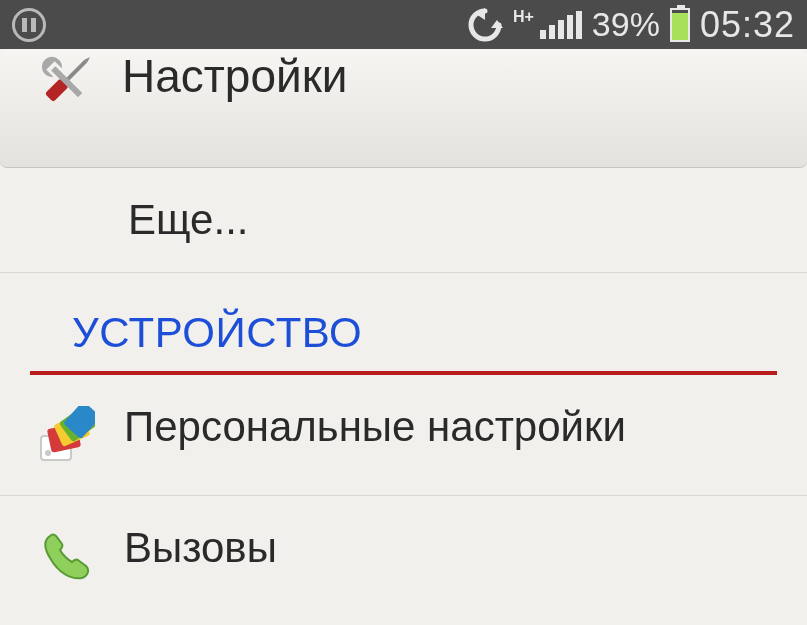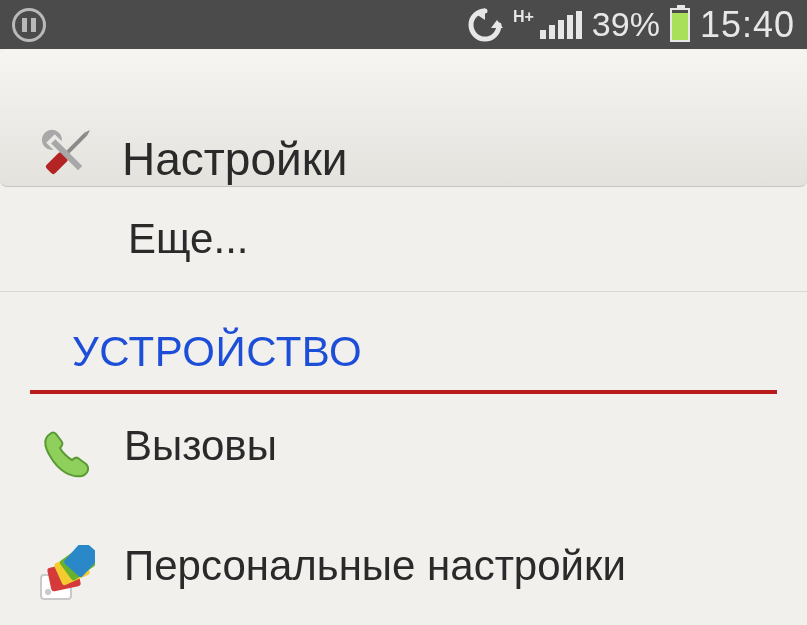--- a/index.html
+++ b/index.html
@@ -47,24 +47,24 @@
     background: linear-gradient(to top, #a8e05a 0%, #a8e05a 89%, transparent 89%);
   }
   .battery::before {
     content:""; position:absolute; top:-5px; left:5px; width:8px; height:3px; background:#e7e7e7;
   }
 
   .clock { font-size:36px; color:#e7e7e7; letter-spacing:1px; }
 
   
   .title-bar {
-    height: 138px;
+    height: 119px;
     background: linear-gradient(to bottom, #f6f5f2, #e4e2dd);
     border-bottom: 1px solid #c7c5c0;
-    display:flex; align-items:flex-end; gap:24px; padding:0 34px;border-radius:7px;
+    display:flex; align-items:flex-start; gap:24px; padding:0 34px;border-radius:7px;
   }
   .title-bar .title { font-size:46px; color:#2a2a2a; font-weight:300; }
 
   
   .tools-icon { width:64px; height:64px; position:relative; }
 
   
   .content { background:#f1f0ed; }
   .list-item {
     display:flex; align-items:flex-start; gap:26px;
@@ -106,21 +106,21 @@
     <div class="net-type">H+</div>
     <div class="signal">
       <span></span>
         <span></span>
         <span></span>
         <span></span>
         <span></span>
     </div>
     <div class="battery-pct">39%</div>
     <div class="battery"></div>
-    <div class="clock">15:40</div>
+    <div class="clock">05:32</div>
   </div>
 </div>
 
 <div class="title-bar">
   <div class="tools-icon">
     <svg width="64" height="64" viewBox="0 0 64 64">
 
       <g transform="rotate(45 32 32)">
         <rect x="30" y="4" width="4" height="30" fill="#8a8a8a"></rect>
         <rect x="26" y="34" width="12" height="22" rx="3" fill="#b52424"></rect>
@@ -137,36 +137,36 @@
 </div>
 
 <div class="content">
 
   <div class="list-item">
     <span>Еще...</span>
   </div>
 
   <div class="section-header">УСТРОЙСТВО</div>
 
-  <div class="list-item item-with-icon" style="border-bottom:none">
-    <div class="item-icon">
-      <svg width="56" height="56" viewBox="0 0 56 56">
-        <path d="M12 8 C6 12 6 20 12 30 C20 44 32 52 44 50 C50 48 52 42 48 38 L40 32 C38 31 36 32 34 34 C30 32 24 26 22 22 C24 20 25 18 24 16 L18 8 C16 6 14 6 12 8 Z" fill="#8fcf5b" stroke="#5a9a33" stroke-width="2"></path>
-      </svg>
-    </div>
-    <span class="label">Вызовы</span>
-  </div>
-
   <div class="list-item item-with-icon">
     <div class="item-icon">
       <svg width="58" height="58" viewBox="0 0 58 58">
         <rect x="4" y="30" width="30" height="24" rx="3" fill="#ffffff" stroke="#c9c9c9" stroke-width="2"></rect>
         <rect x="12" y="20" width="30" height="24" rx="3" fill="#d43a3a" transform="rotate(-12 27 32)"></rect>
         <rect x="20" y="12" width="30" height="24" rx="3" fill="#f4cc2f" transform="rotate(-24 35 24)"></rect>
         <rect x="26" y="6" width="30" height="24" rx="3" fill="#66b22e" transform="rotate(-36 41 18)"></rect>
         <rect x="30" y="2" width="30" height="24" rx="3" fill="#2a88c9" transform="rotate(-48 45 14)"></rect>
         <circle cx="11" cy="47" r="3" fill="#c9c9c9"></circle>
       </svg>
     </div>
     <span class="label">Персональные настройки</span>
   </div>
 
+  <div class="list-item item-with-icon" style="border-bottom:none">
+    <div class="item-icon">
+      <svg width="56" height="56" viewBox="0 0 56 56">
+        <path d="M12 8 C6 12 6 20 12 30 C20 44 32 52 44 50 C50 48 52 42 48 38 L40 32 C38 31 36 32 34 34 C30 32 24 26 22 22 C24 20 25 18 24 16 L18 8 C16 6 14 6 12 8 Z" fill="#8fcf5b" stroke="#5a9a33" stroke-width="2"></path>
+      </svg>
+    </div>
+    <span class="label">Вызовы</span>
+  </div>
+
 </div>
 
 </body></html>

